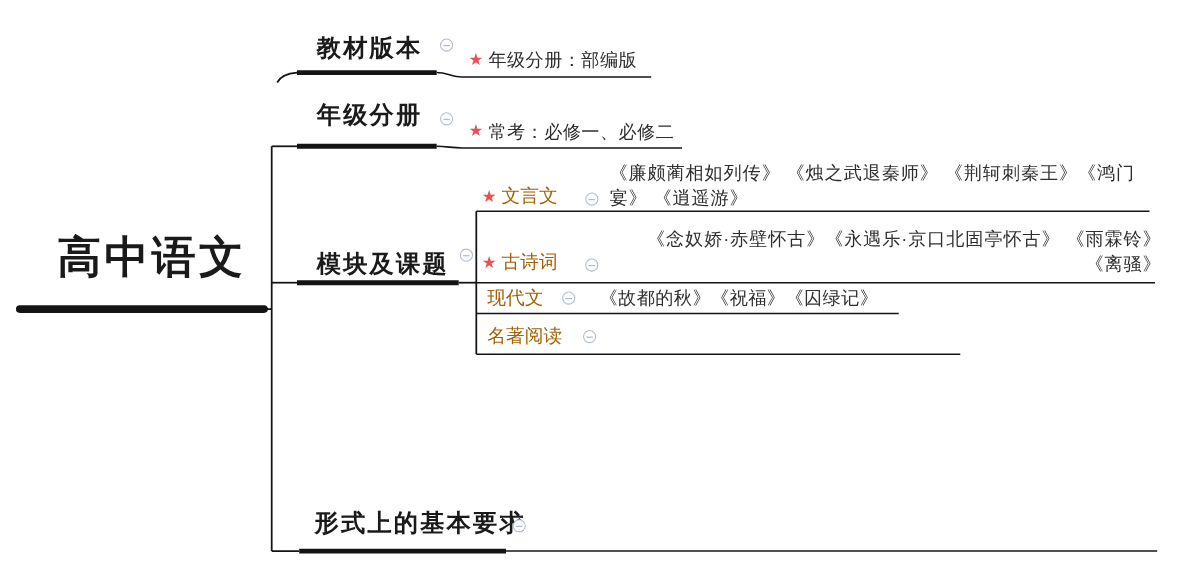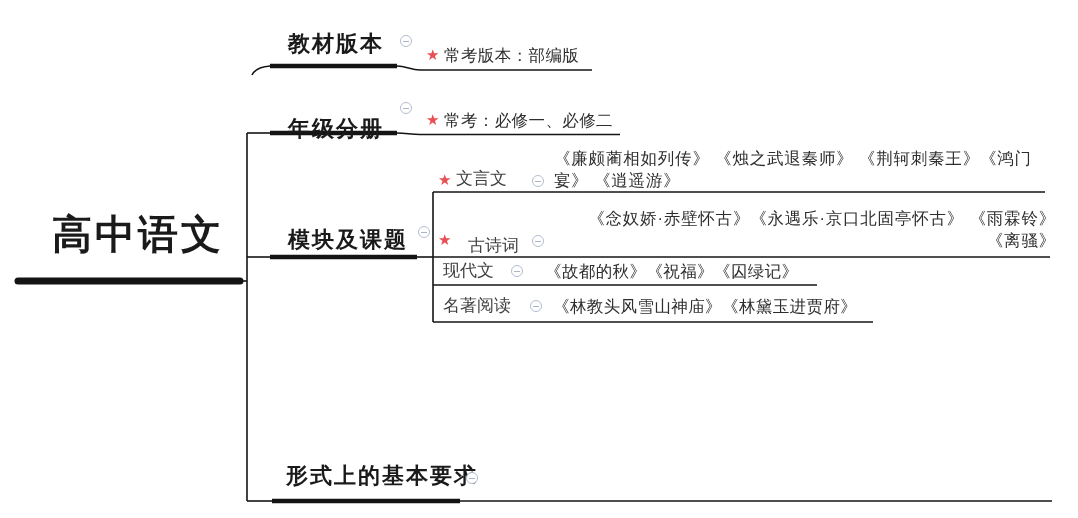--- a/index.html
+++ b/index.html
@@ -4,21 +4,21 @@
 <style>
   html,body{margin:0;padding:0;background:#fff;}
   #stage{
     position:relative;width:1078px;height:518px;background:#ffffff;
     font-family:"Liberation Sans","DejaVu Sans",sans-serif;overflow:hidden;
   }
   #lines{position:absolute;left:0;top:0;z-index:0;}
   .node{position:absolute;z-index:2;white-space:nowrap;color:#1a1a1a;}
   .root-label{font-size:40px;font-weight:700;letter-spacing:3px;line-height:1.1;}
   .main-label{font-size:22px;font-weight:700;letter-spacing:2px;line-height:1.15;}
-  .sub-label{font-size:17px;color:#404040;line-height:1.2;}
+  .sub-label{font-size:17px;color:#a16207;line-height:1.2;}
   .child-text{font-size:16.5px;color:#2e2e2e;letter-spacing:0.4px;line-height:1.25;}
   .wrap-text{
     position:absolute;z-index:2;font-size:16.5px;color:#2e2e2e;line-height:22px;
     letter-spacing:0.8px;white-space:normal;word-break:break-all;
   }
   .para-text{
     position:absolute;z-index:2;font-size:17px;color:#333;line-height:22.4px;
     letter-spacing:0.8px;white-space:normal;word-break:break-all;
   }
   .star{position:absolute;z-index:3;color:#e85055;font-size:15px;line-height:1;}
@@ -61,44 +61,43 @@
     <path d="M247 501 H272" stroke-width="1.6"></path>
     <path d="M272 501 H460" stroke-width="4.5"></path>
     <path d="M460 501 H1052" stroke-width="1.4"></path>
   </svg>
 
   <div class="node root-label" style="left:52px;top:212px;">高中语文</div>
 
   <div class="node main-label" style="left:288px;top:31px;text-align:right;">教材版本</div>
   <div class="minus" style="left:400px;top:35px;"></div>
   <span class="star" style="left:426px;top:47px;">★</span>
-  <div class="node child-text" style="left:444px;top:45px;">常考版本：部编版</div>
+  <div class="node child-text" style="left:444px;top:45px;">年级分册：部编版</div>
 
-  <div class="node main-label" style="left:288px;top:116px;">年级分册</div>
+  <div class="node main-label" style="left:288px;top:92px;">年级分册</div>
   <div class="minus" style="left:400px;top:102px;"></div>
   <span class="star" style="left:426px;top:112px;">★</span>
   <div class="node child-text" style="left:444px;top:110px;">常考：必修一、必修二</div>
 
   <div class="node main-label" style="left:288px;top:227px;">模块及课题</div>
   <div class="minus" style="left:418px;top:226px;"></div>
 
   <span class="star" style="left:438px;top:172px;">★</span>
   <div class="node sub-label" style="left:456px;top:169px;">文言文</div>
   <div class="minus" style="left:532px;top:175px;"></div>
   <div class="wrap-text" style="left:554px;top:147px;width:502px;">《廉颇蔺相如列传》 《烛之武退秦师》 《荆轲刺秦王》《鸿门宴》 《逍遥游》</div>
 
   <span class="star" style="left:438px;top:232px;">★</span>
-  <div class="node sub-label" style="left:456px;top:236px;margin-left:12px;">古诗词</div>
+  <div class="node sub-label" style="left:456px;top:229px;">古诗词</div>
   <div class="minus" style="left:532px;top:235px;"></div>
   <div class="wrap-text" style="left:554px;top:207px;width:502px;text-align:right;">《念奴娇·赤壁怀古》《永遇乐·京口北固亭怀古》 《雨霖铃》《离骚》</div>
 
   <div class="node sub-label" style="left:443px;top:261px;">现代文</div>
   <div class="minus" style="left:511px;top:265px;"></div>
   <div class="node child-text" style="left:545px;top:261px;">《故都的秋》《祝福》《囚绿记》</div>
 
   <div class="node sub-label" style="left:443px;top:296px;">名著阅读</div>
   <div class="minus" style="left:530px;top:300px;"></div>
-  <div class="node child-text" style="left:553px;top:296px;">《林教头风雪山神庙》《林黛玉进贾府》</div>
 
   <div class="node main-label" style="left:286px;top:463px;">形式上的基本要求</div>
   <div class="minus" style="left:466px;top:472px;"></div>
 
 </div>
 
 </body></html>

